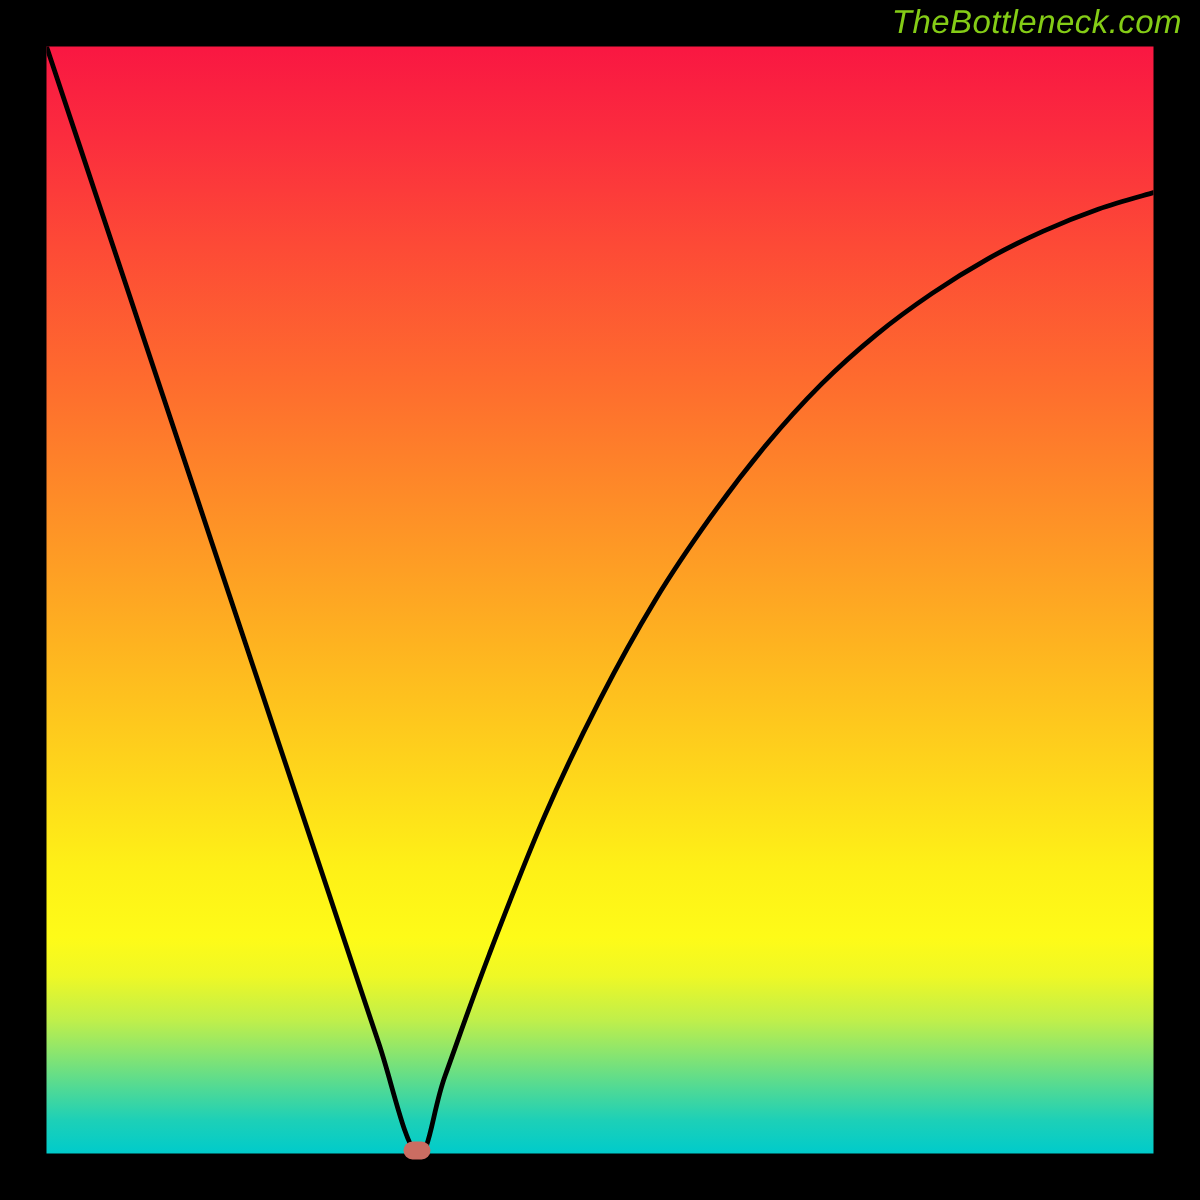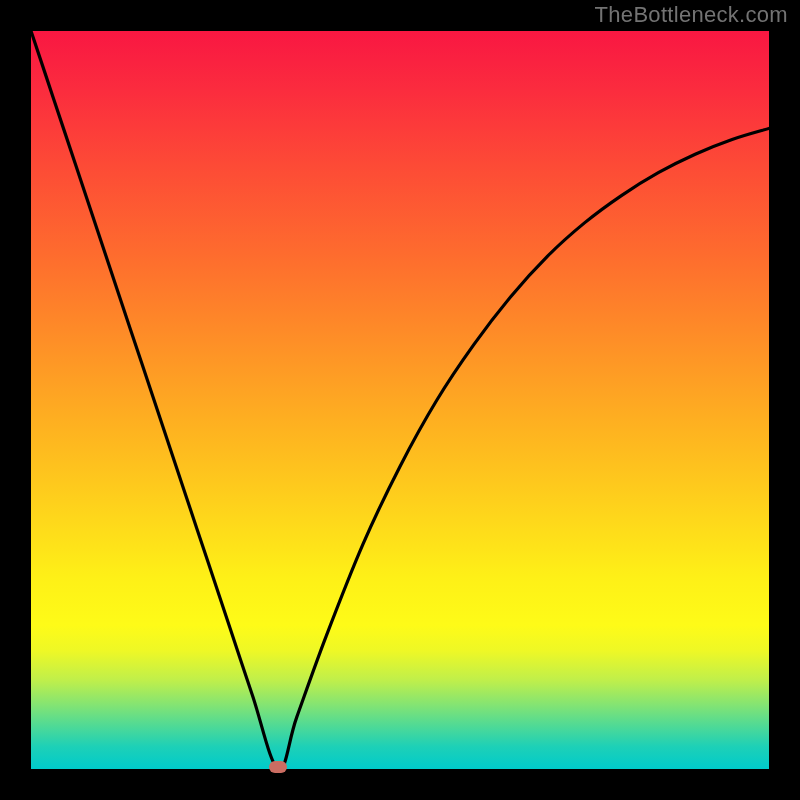--- a/index.html
+++ b/index.html
@@ -8,25 +8,26 @@
     height: 800px;
     background: #000;
     position: relative;
     overflow: hidden;
     font-family: Arial, sans-serif;
   }
   .watermark {
     position: absolute;
     top: 2px;
     right: 12px;
-    color: #737373;
+    color: #84cc16;
     font-size: 22px;
     font-weight: 500;
     z-index: 10;
     letter-spacing: 0.3px;
+    font-style: italic;
   }
   .plot-area {
     position: absolute;
     left: 31px;
     top: 31px;
     width: 738px;
     height: 738px;
     background: linear-gradient(to bottom,
       #f91742 0%,
       #fb2c3e 8%,

